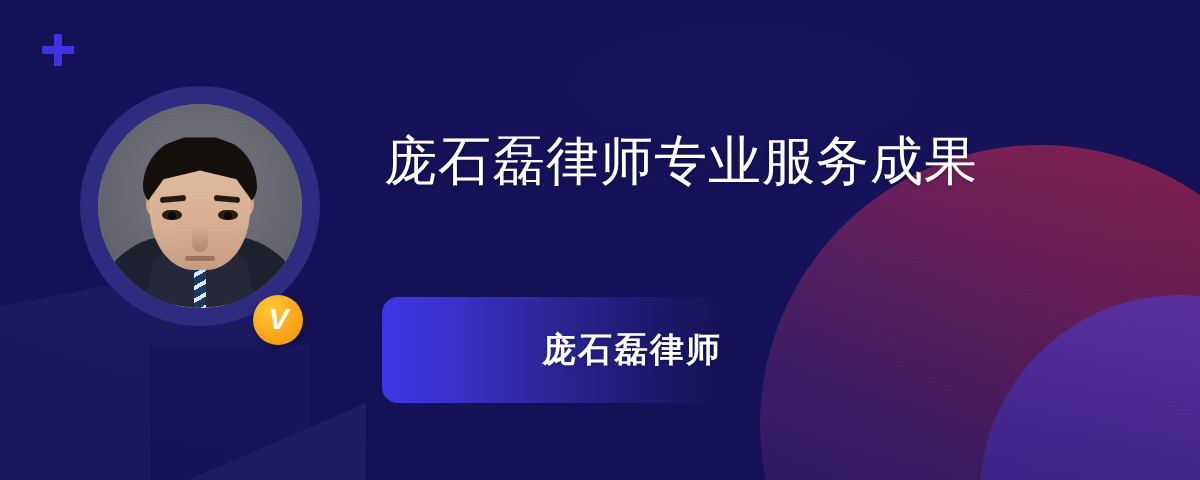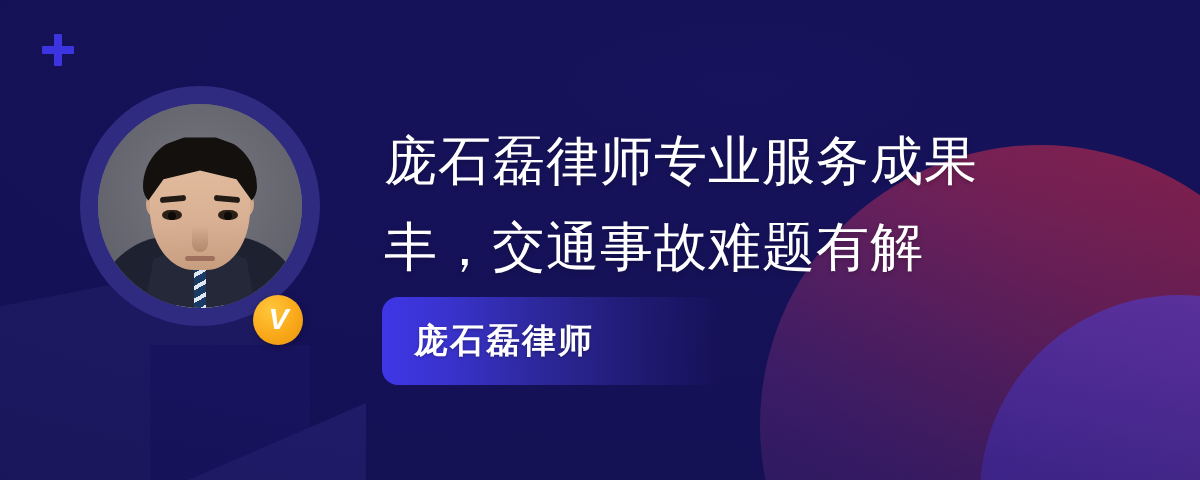--- a/index.html
+++ b/index.html
@@ -191,24 +191,24 @@
     line-height:86px;
     letter-spacing:1px;
     text-shadow:0 2px 5px rgba(0,0,0,0.25);
     white-space:nowrap;
   }
   .headline .line { display:block; }
 
   .name-badge {
     position:absolute;
     left:382px; top:297px;
-    width:340px; height:88px;
+    width:340px; height:106px;
     border-radius:16px;
     background:linear-gradient(90deg,#3f36e6 0%,#3a33cf 18%,#2c2798 48%,#201b74 74%,rgba(23,19,92,0) 100%);
-    display:flex; align-items:center;
+    display:flex; align-items:center;justify-content:flex-end;
   }
   .name-badge .name-text {
     color:#ffffff;
     font-size:34px;
     font-weight:bold;
     letter-spacing:2px;
     padding-left:32px;
     text-shadow:0 1px 3px rgba(0,0,0,0.3);
     white-space:nowrap;
   }
@@ -257,21 +257,20 @@
     </div>
   </div>
 
   <div class="verified-badge">
     <span class="vmark">V</span>
   </div>
 
   <div class="content">
     <h1 class="headline">
       <span class="line">庞石磊律师专业服务成果</span>
-      <span class="line">丰，交通事故难题有解</span>
     </h1>
   </div>
 
   <div class="name-badge">
     <span class="name-text">庞石磊律师</span>
   </div>
 
 </div>
 
 </body></html>

